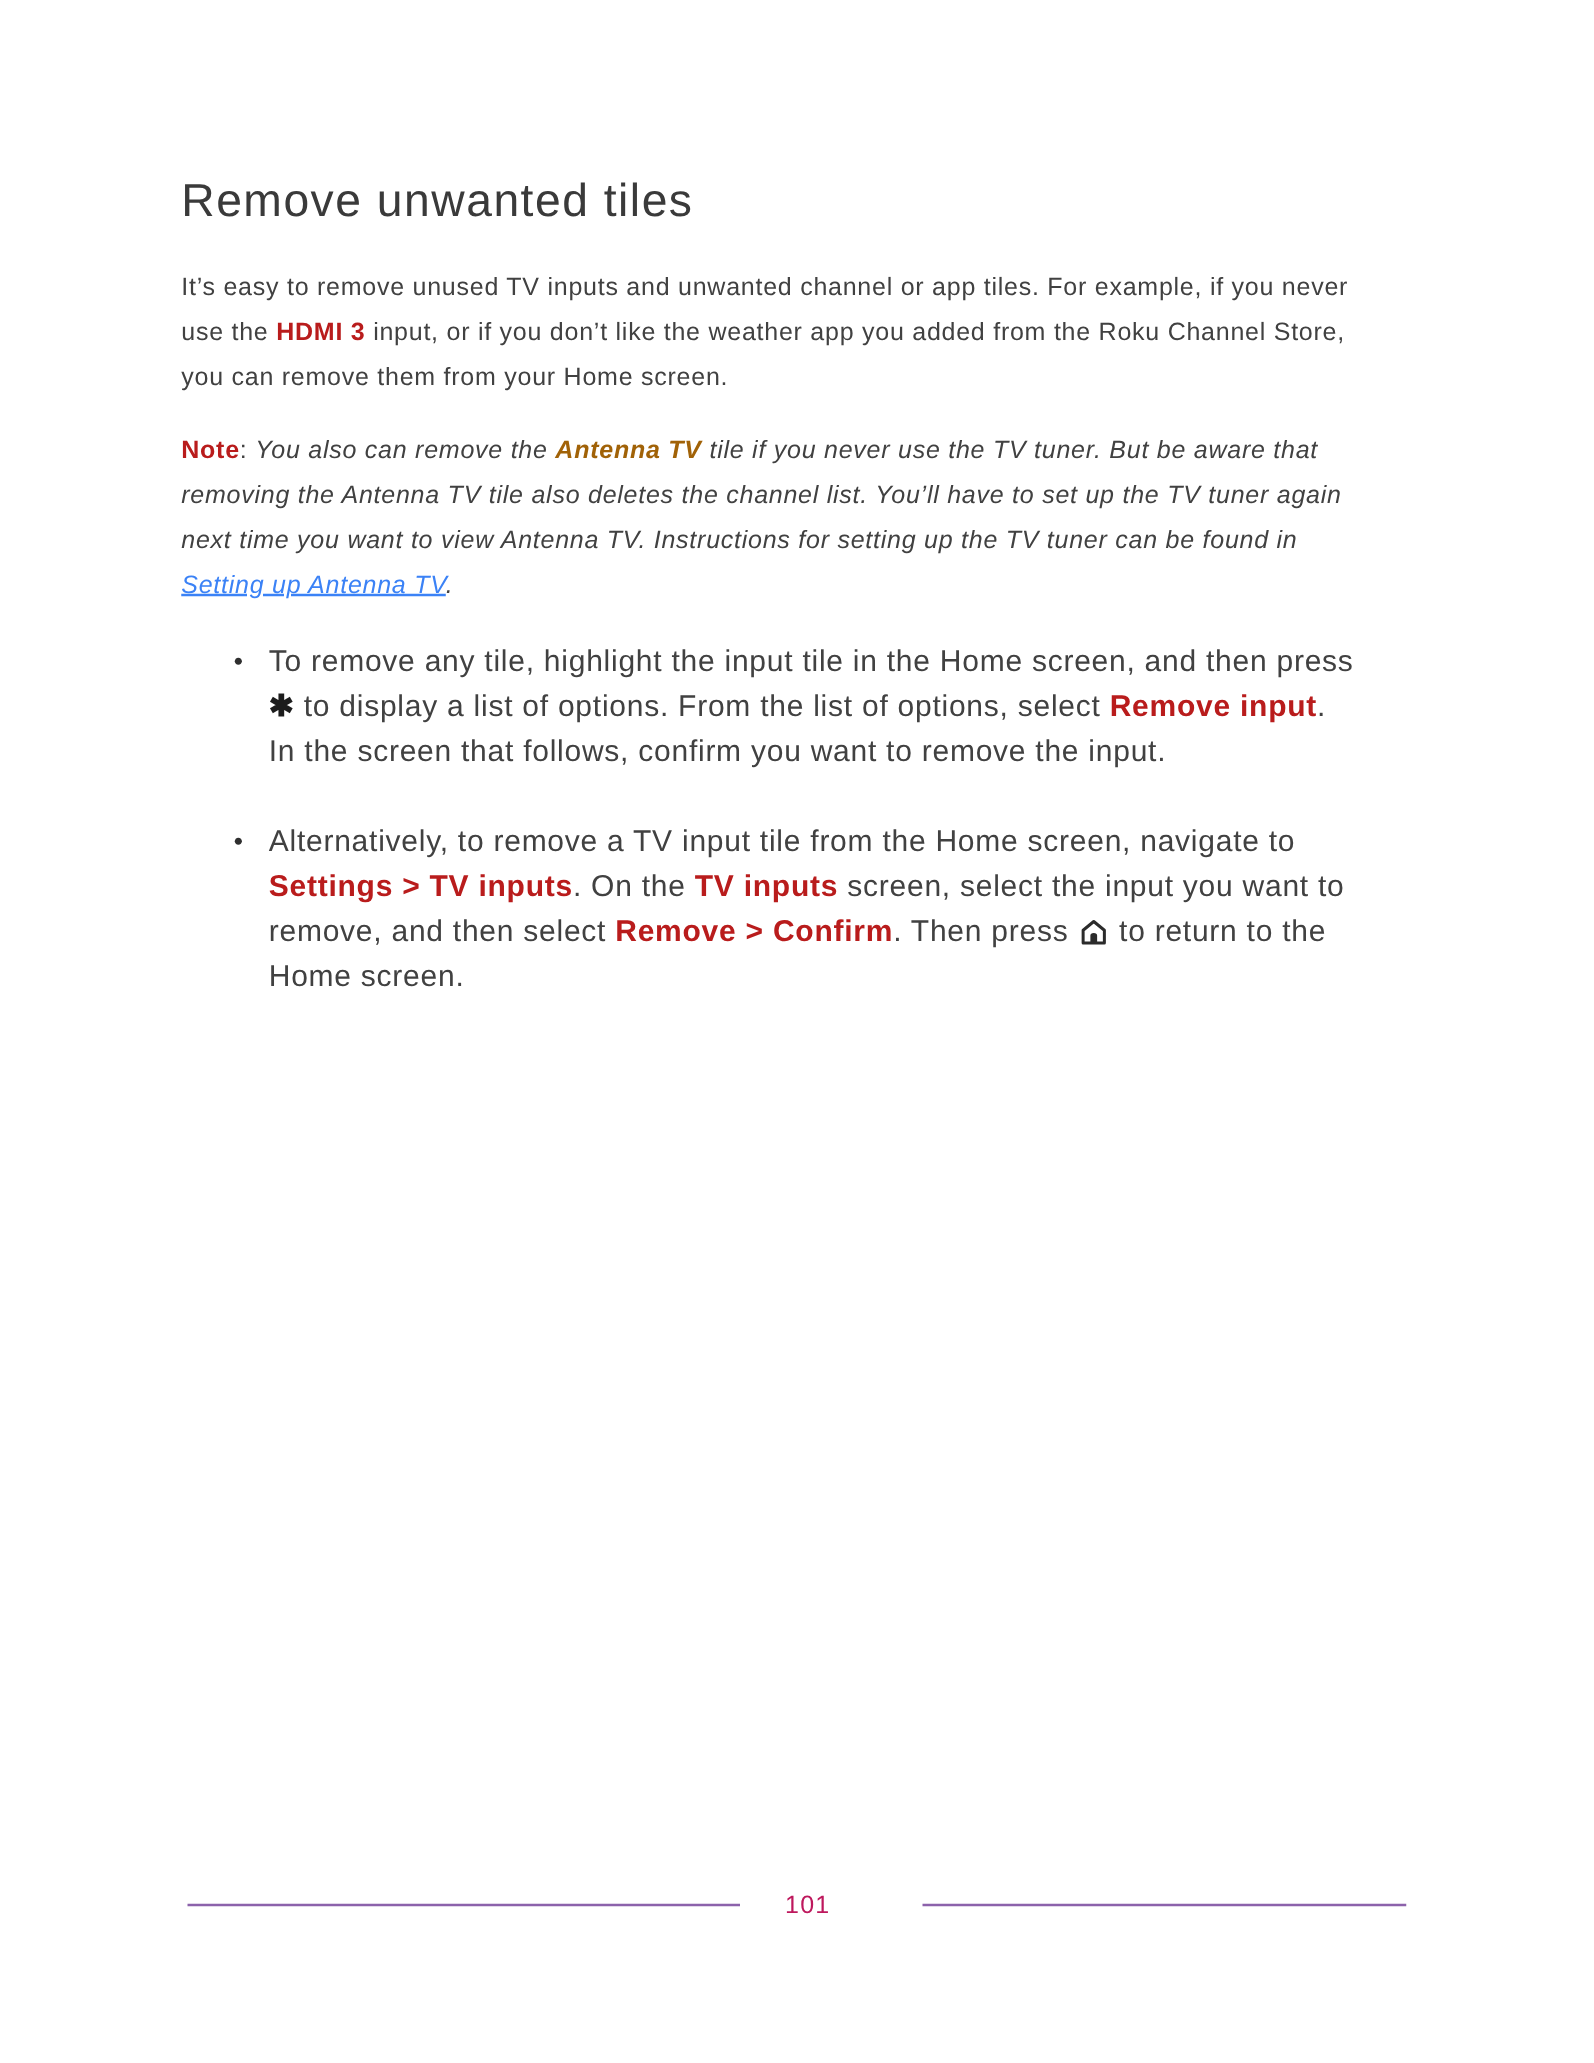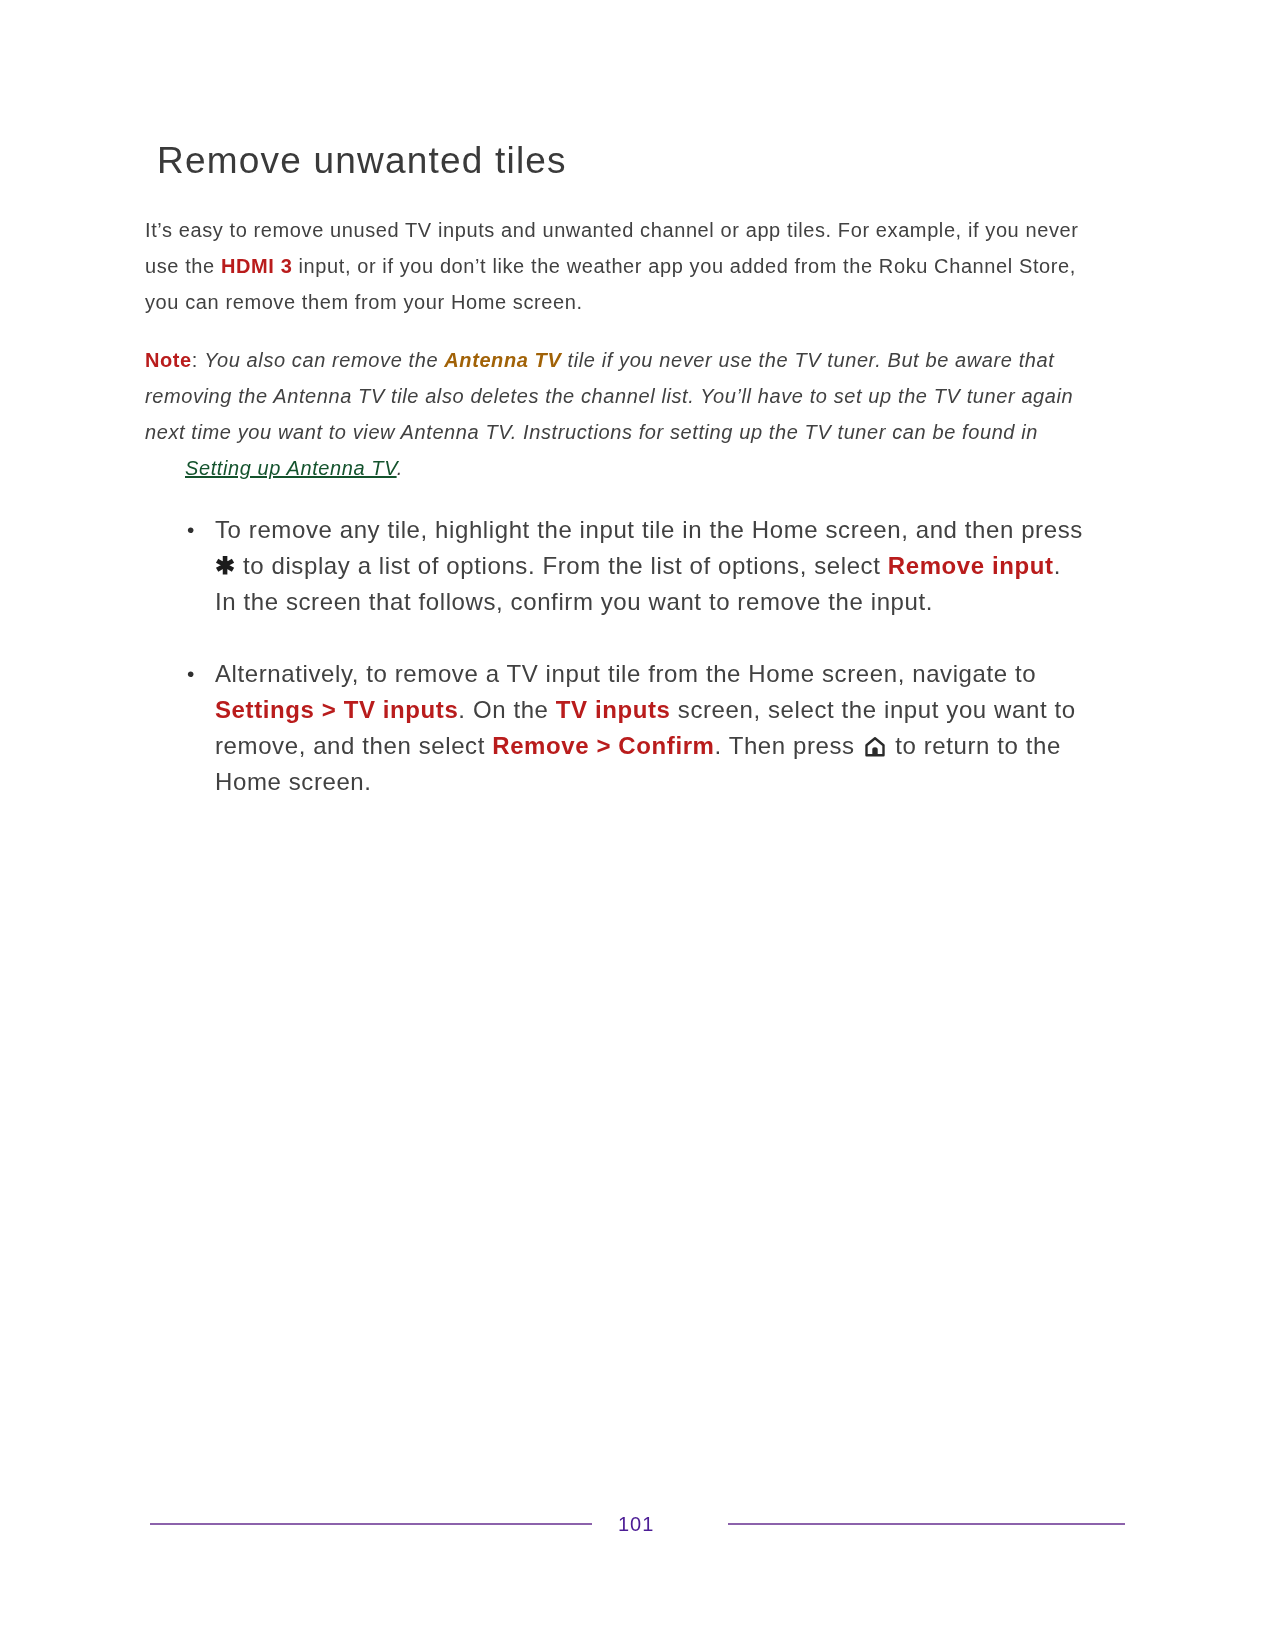--- a/index.html
+++ b/index.html
@@ -13,21 +13,21 @@
     color: #3f3f3f;
     overflow: hidden;
   }
   .content {
     position: absolute;
     left: 145px;
     top: 138px;
     width: 940px;
   }
   h1.doc-title {
-    margin: 0 0 28px 12px;
+    margin: 0 0 28px 0;
     font-size: 37px;
     font-weight: 400;
     letter-spacing: 1.2px;
     color: #3a3a3a;
     line-height: 46px;
   }
   p.doc-para {
     margin: 0 0 22px 0;
     font-size: 20px;
     line-height: 36px;
@@ -55,49 +55,48 @@
     top: 0;
     font-size: 21px;
     color: #2f2f2f;
   }
   .run-r  { font-style: normal; font-weight: 400; }
   .run-b  { font-weight: 700; color: #b91c1c; }
   .run-i  { font-style: italic; }
   .run-bi { font-style: italic; font-weight: 700; color: #a16207; }
   .run-star { font-weight: 700; color: #1c1c1c; font-style: normal; }
   a.doc-link {
-    color: #14532d;
+    color: #3b82f6;
     font-style: italic;
     text-decoration: underline;
     cursor: pointer;
-    margin-left: 40px;
   }
   .home-icon-wrap {
     display: inline-block;
     width: 24px;
     height: 21px;
     vertical-align: -3px;
     margin: 0 1px;
   }
   .footer {
     position: absolute;
     left: 150px;
     top: 1512px;
     width: 975px;
     display: flex;
     align-items: center;
   }
   .footer-rule { height: 2px; background: #8c62ab; }
   .footer-rule.left  { width: 442px; }
   .footer-rule.right { flex: 1; margin-left: 74px; }
   .page-number {
-    margin-left: 26px;
+    margin-left: 36px;
     font-size: 20px;
     letter-spacing: 1px;
-    color: #4c1d95;
+    color: #be185d;
     line-height: 24px;
   }
 </style>
 </head>
 <body>
 
 <div class="page">
   <div class="content">
 
     <h1 class="doc-title">Remove unwanted tiles</h1>

